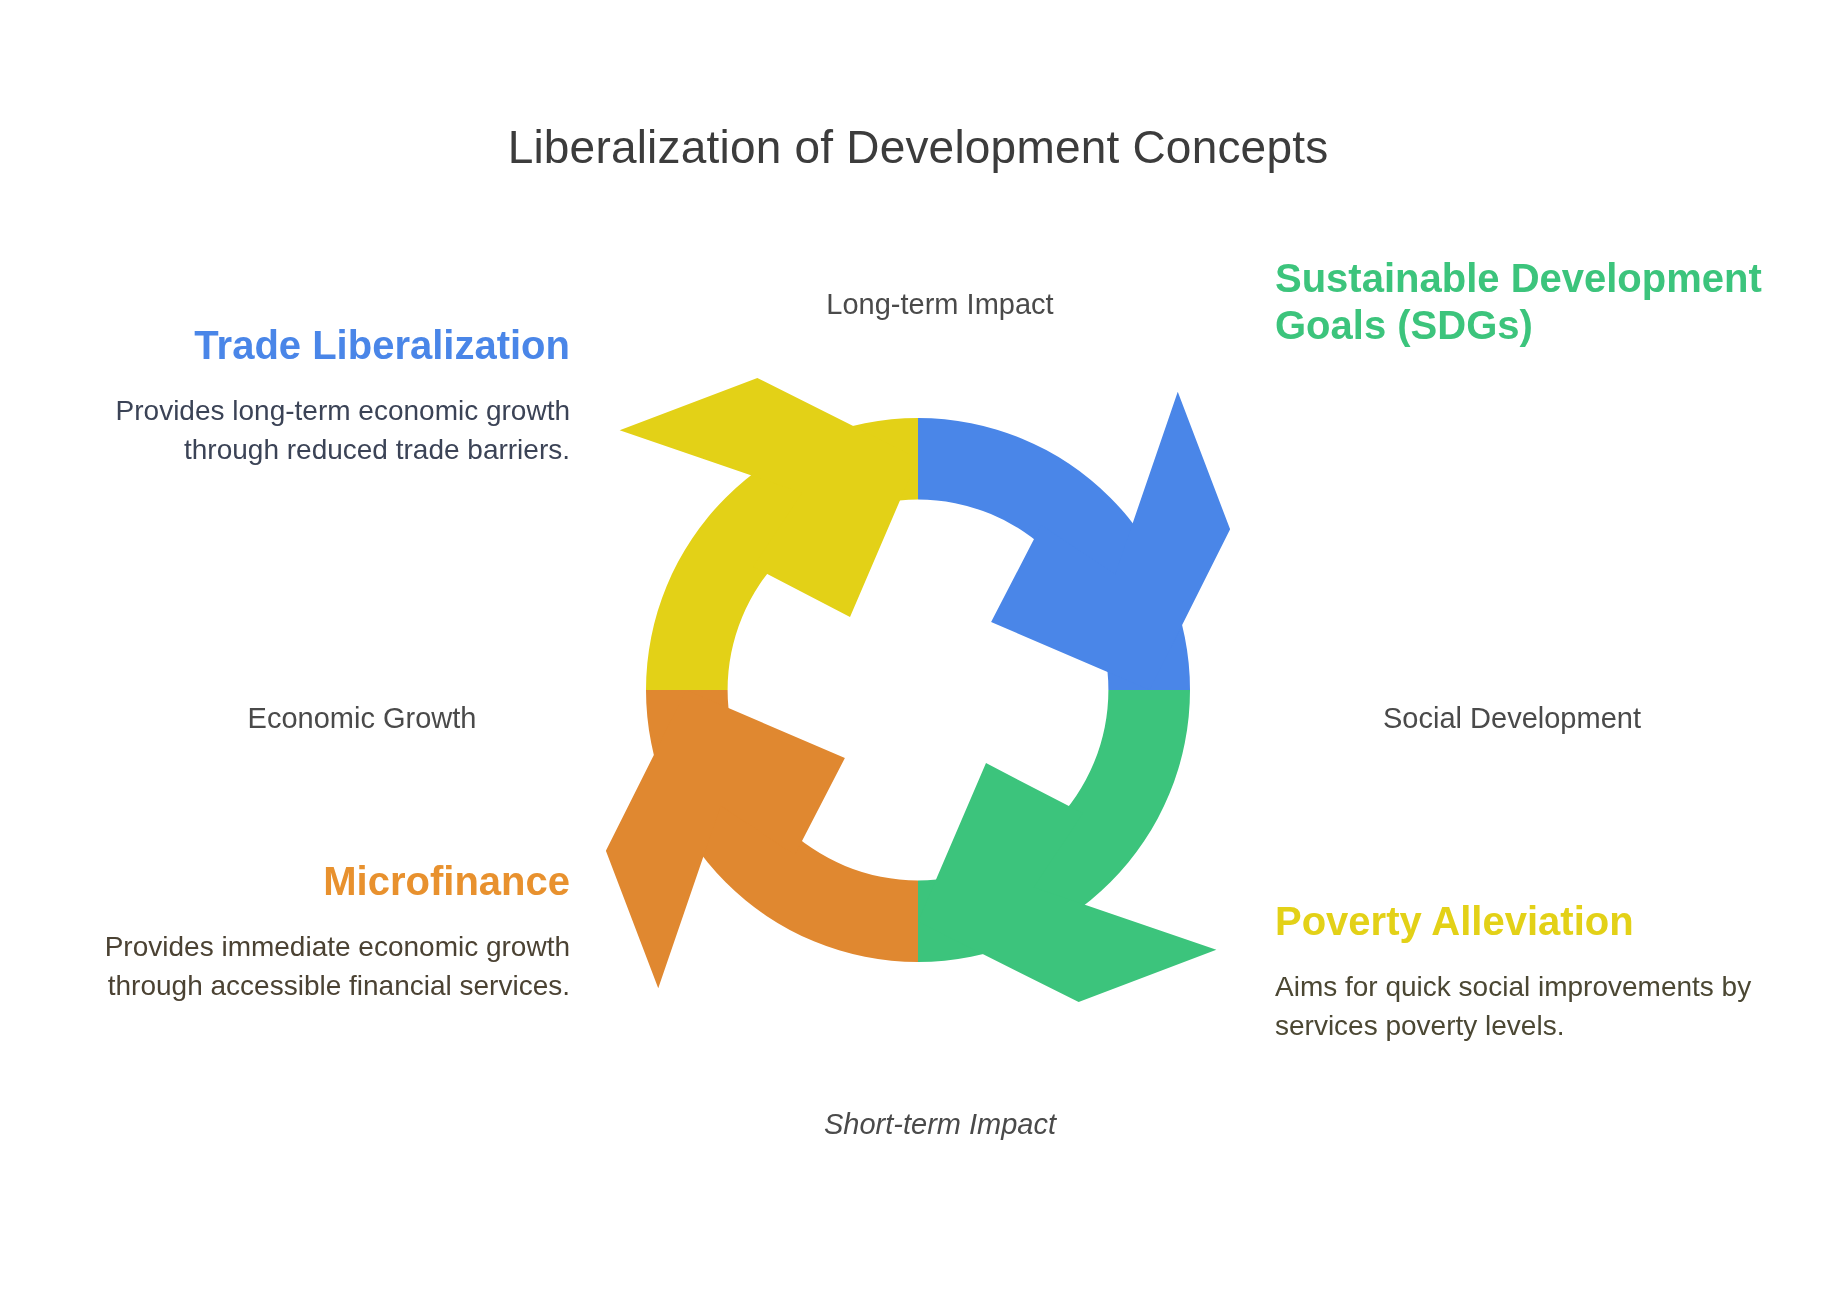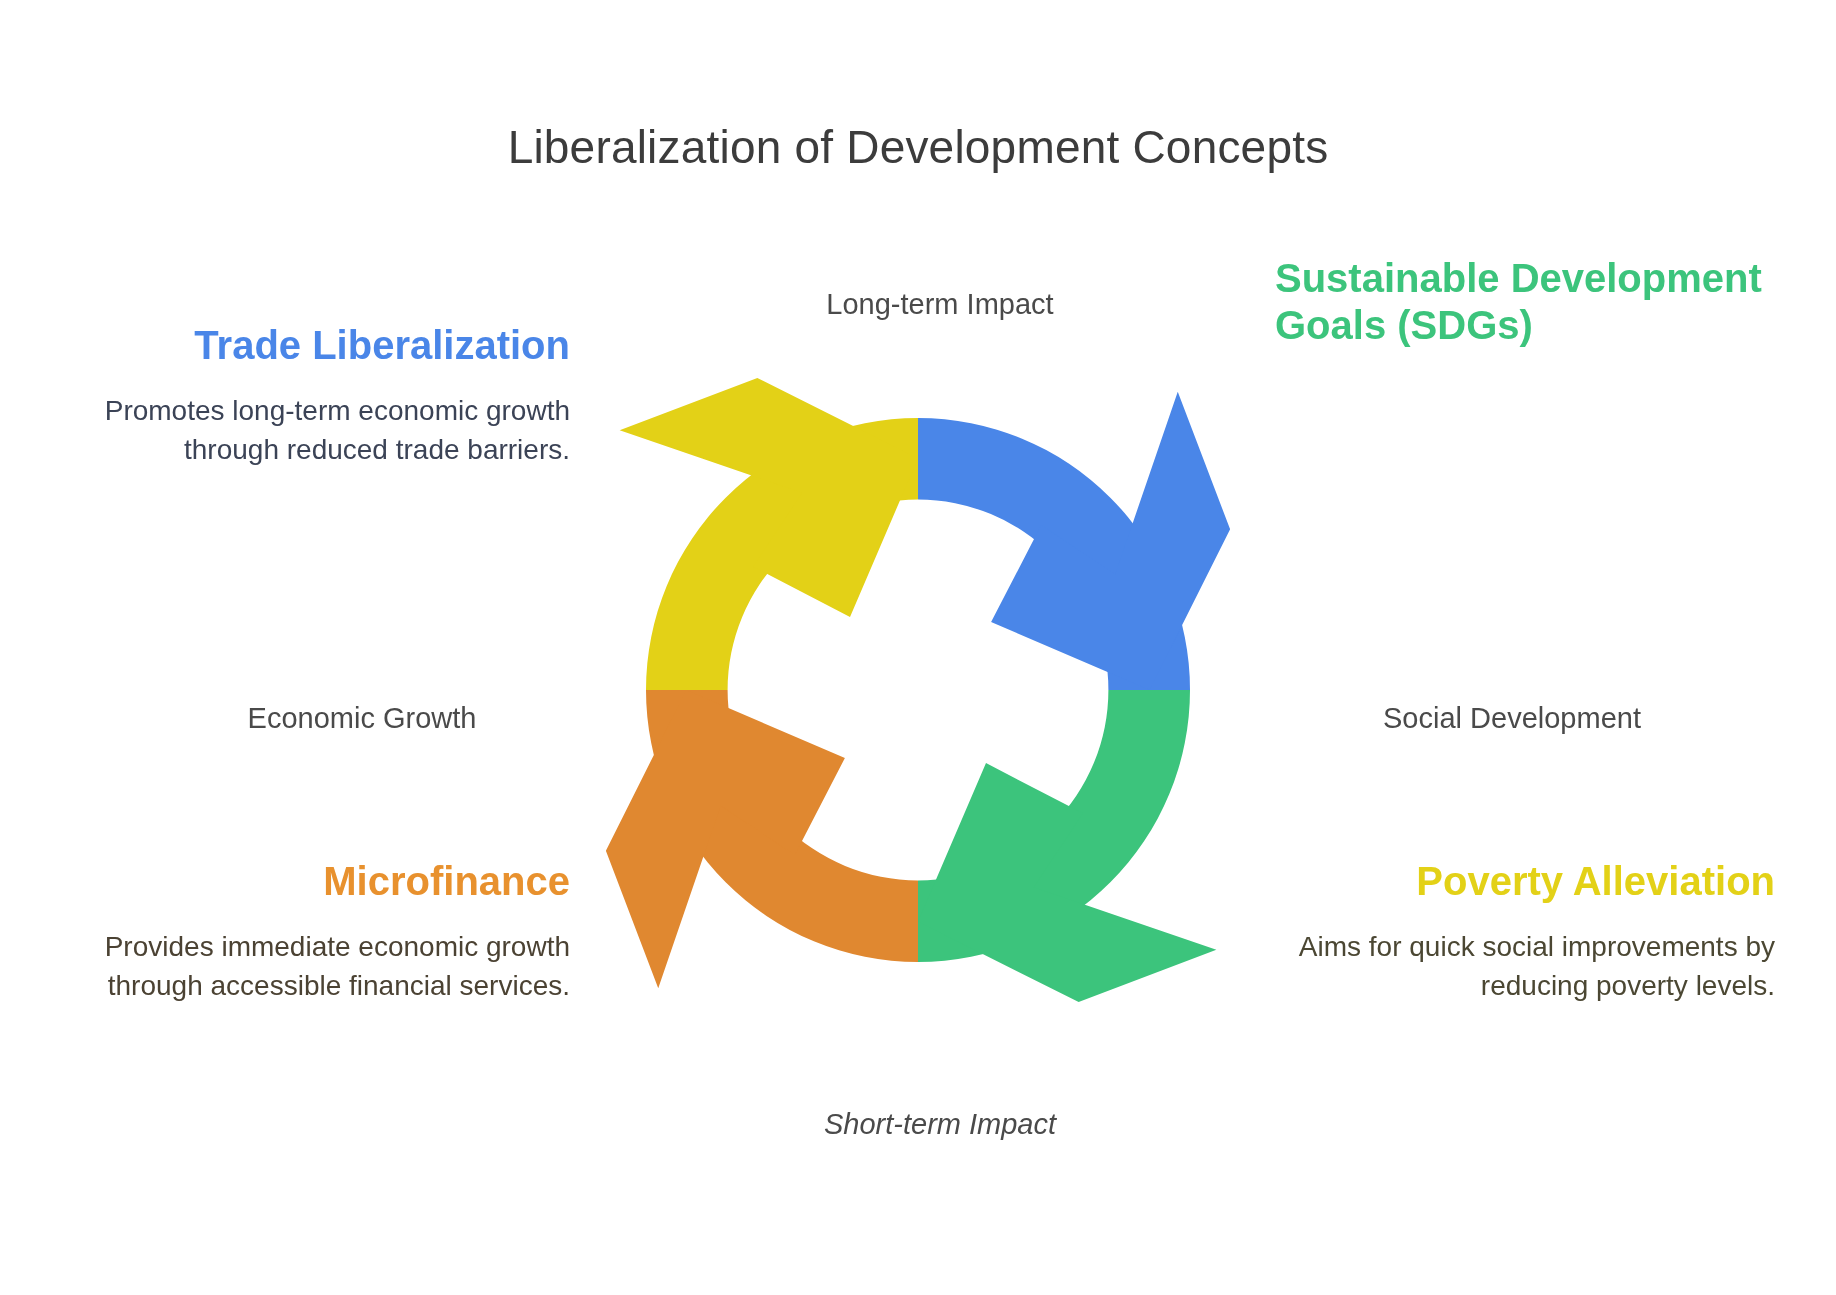--- a/index.html
+++ b/index.html
@@ -87,24 +87,24 @@
     top: 255px;
     left: 1275px;
     width: 500px;
     text-align: left;
   }
   .c-sdg .concept-heading { color: #3cc47c; }
   .c-sdg .concept-body    { color: #36453e; }
 
   
   .c-poverty {
-    top: 858px;
+    top: 898px;
     left: 1275px;
     width: 500px;
-    text-align: right;
+    text-align: left;
   }
   .c-poverty .concept-heading { color: #e3d117; }
   .c-poverty .concept-body    { color: #4b4733; }
 
   
   .cycle-wrap {
     position: absolute;
     top: 350px;
     left: 528px;
     width: 780px;
@@ -120,35 +120,35 @@
 <div class="axis-label axis-top">Long-term Impact</div>
 
 <div class="axis-label axis-bottom">Short-term Impact</div>
 
 <div class="axis-label axis-left">Economic Growth</div>
 
 <div class="axis-label axis-right">Social Development</div>
 
 <div class="concept c-trade">
   <div class="concept-heading">Trade Liberalization</div>
-  <div class="concept-body">Promotes long-term economic growth through reduced trade barriers.</div>
+  <div class="concept-body">Provides long-term economic growth through reduced trade barriers.</div>
 </div>
 
 <div class="concept c-sdg">
   <div class="concept-heading">Sustainable Development Goals (SDGs)</div>
 </div>
 
 <div class="concept c-micro">
   <div class="concept-heading">Microfinance</div>
   <div class="concept-body">Provides immediate economic growth through accessible financial services.</div>
 </div>
 
 <div class="concept c-poverty">
   <div class="concept-heading">Poverty Alleviation</div>
-  <div class="concept-body">Aims for quick social improvements by reducing poverty levels.</div>
+  <div class="concept-body">Aims for quick social improvements by services poverty levels.</div>
 </div>
 
 <div class="cycle-wrap">
   <svg class="cycle-svg" viewBox="0 0 400 400" xmlns="http://www.w3.org/2000/svg">
     <defs>
 
       <g id="quadrant-arrow">
 
         <path d="M 200 40
                  A 160 160 0 0 1 360 200

